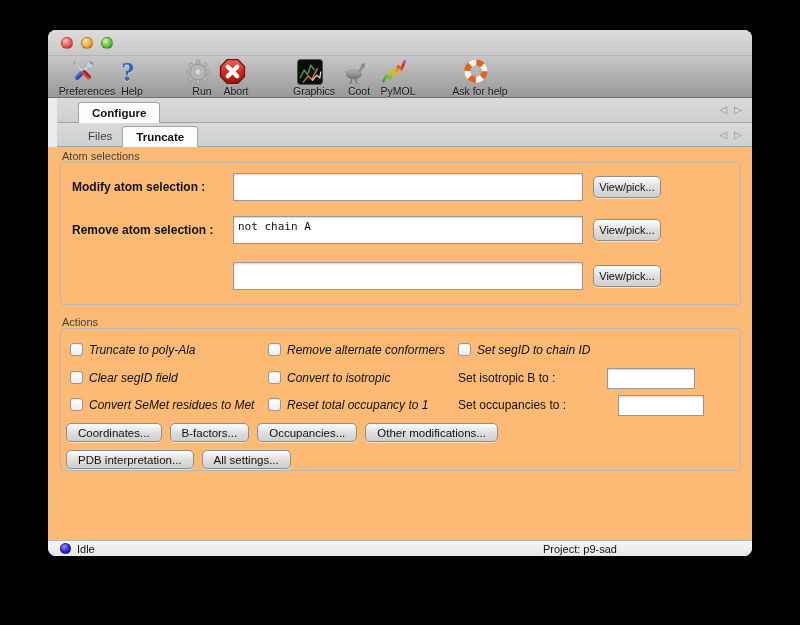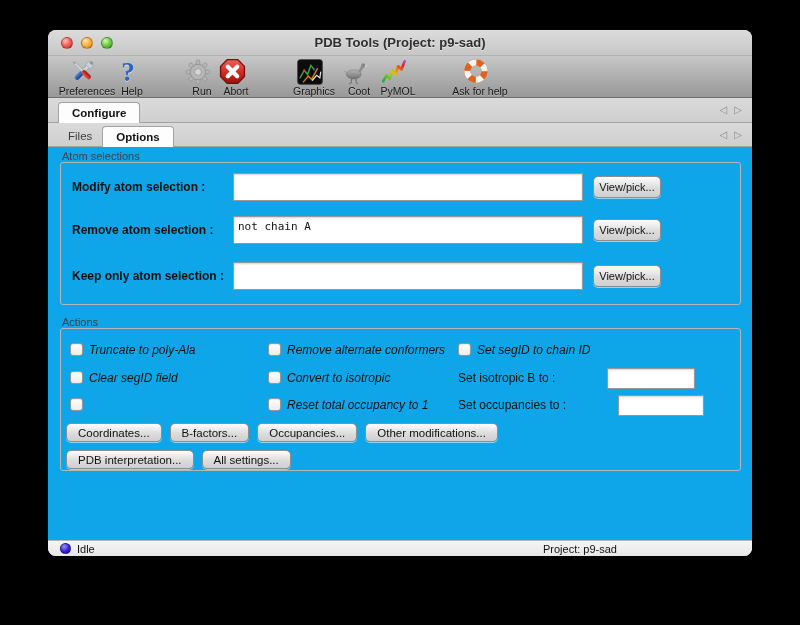--- a/index.html
+++ b/index.html
@@ -23,34 +23,34 @@
   .toolbar { position:relative; height:42px;
              background:linear-gradient(180deg,#c7c7c7,#989898);
              border-bottom:1px solid #6e6e6e; }
   .tb-item { position:absolute; top:1px; height:40px; display:flex; flex-direction:column;
              align-items:center; justify-content:flex-end; cursor:default; }
   .tb-icon { height:29px; display:flex; align-items:center; justify-content:center; }
   .tb-label { font-size:10.5px; color:#141414; line-height:11px; text-shadow:0 1px 0 rgba(255,255,255,.35); white-space:nowrap;margin-left:8px; }
   .qmark { font-size:27px; font-weight:bold; color:#2a64c5; line-height:26px;
            text-shadow:0 1px 1px rgba(255,255,255,.55); font-family:"Liberation Serif",serif; }
   
-  .tabrow { position:relative; display:flex; align-items:flex-end; padding-left:10px;
-            background:linear-gradient(180deg,#dadada,#cfcfcf); border-bottom:1px solid #a2a2a2; }
+  .tabrow { position:relative; display:flex; align-items:flex-end; padding-left:21px;
+            background:linear-gradient(180deg,#dadada,#cfcfcf); border-bottom:1px solid #a2a2a2;margin-left:9px; }
   .tabrow1 { height:25px; }
   .tabrow2 { height:24px; }
   .tab-active { position:relative; z-index:2; margin-bottom:-1px; height:21px;
                 background:#fdfdfd; border:1px solid #a2a2a2; border-bottom:none;
                 border-radius:4px 4px 0 0; padding:0 13px; display:flex; align-items:center;
                 font-size:11.5px; font-weight:bold; color:#111; }
   .tab-plain { height:21px; padding:0 10px; display:flex; align-items:center;
                font-size:11.5px; font-weight:500; color:#3d3d3d; }
   .tab-arrows { position:absolute; right:10px; top:0; bottom:0; display:flex; align-items:center; gap:7px; }
   .tab-arrow { font-size:10px; color:#8a8a8a; line-height:10px; }
   
-  .content { position:relative; height:393px; background:#0ea5e9; }
+  .content { position:relative; height:393px; background:#fdba74; }
   .group-label { position:absolute; font-size:11px; color:#3f3f3f; }
   .group-box { position:absolute; border:1px solid #b6b6b6; border-radius:3px; }
   .field-label { position:absolute; font-size:12px; font-weight:bold; color:#101010; white-space:nowrap; }
   .textfield { position:absolute; background:#fff; border:1px solid #989898;
                box-shadow:inset 0 1px 2px rgba(0,0,0,.18);
                font-family:"DejaVu Sans Mono", monospace; font-size:11px; color:#111;
                padding:3px 4px; overflow:hidden; white-space:pre; }
   .btn { display:inline-flex; align-items:center; justify-content:center;
          background:linear-gradient(180deg,#fefefe,#dcdcdc 55%,#cfcfcf);
          border:1px solid #8d8d8d; border-radius:5px; color:#111;
@@ -80,21 +80,20 @@
 <body>
 
 <div class="window">
 
   <div class="titlebar">
     <div class="lights">
       <span class="light red"></span>
       <span class="light yellow"></span>
       <span class="light green"></span>
     </div>
-    <span class="title">PDB Tools (Project: p9-sad)</span>
   </div>
 
   <div class="toolbar">
 
     <div class="tb-item" style="left:9px;width:52px;">
       <span class="tb-icon">
         <svg width="30" height="29" viewBox="0 0 34 34">
           <defs>
             <linearGradient id="redH" x1="0" y1="0" x2="1" y2="0">
               <stop offset="0" stop-color="#f0564a"></stop>
@@ -238,41 +237,40 @@
   <div class="tabrow tabrow1">
     <div class="tab-active">Configure</div>
     <div class="tab-arrows">
       <span class="tab-arrow">◁</span>
       <span class="tab-arrow">▷</span>
     </div>
   </div>
 
   <div class="tabrow tabrow2">
     <div class="tab-plain">Files</div>
-    <div class="tab-active">Options</div>
+    <div class="tab-active">Truncate</div>
     <div class="tab-arrows">
       <span class="tab-arrow">◁</span>
       <span class="tab-arrow">▷</span>
     </div>
   </div>
 
   <div class="content">
 
     <span class="group-label" style="left:14px;top:3px;">Atom selections</span>
     <div class="group-box" style="left:12px;top:15px;width:681px;height:143px;"></div>
 
     <span class="field-label" style="left:24px;top:33px;">Modify atom selection :</span>
     <div class="textfield" style="left:185px;top:26px;width:350px;height:28px;"></div>
     <button class="btn viewpick" style="left:545px;top:29px;">View/pick...</button>
 
     <span class="field-label" style="left:24px;top:76px;">Remove atom selection :</span>
     <div class="textfield" style="left:185px;top:69px;width:350px;height:28px;">not chain A</div>
     <button class="btn viewpick" style="left:545px;top:72px;">View/pick...</button>
 
-    <span class="field-label" style="left:24px;top:122px;">Keep only atom selection :</span>
     <div class="textfield" style="left:185px;top:115px;width:350px;height:28px;"></div>
     <button class="btn viewpick" style="left:545px;top:118px;">View/pick...</button>
 
     <span class="group-label" style="left:14px;top:169px;">Actions</span>
     <div class="group-box" style="left:12px;top:181px;width:681px;height:143px;"></div>
 
     <div class="ck-item" style="left:22px;top:195px;">
       <span class="ck-box"></span>
       <span class="ck-label">Truncate to poly-Ala</span>
     </div>
@@ -293,20 +291,21 @@
       <span class="ck-box"></span>
       <span class="ck-label">Convert to isotropic</span>
     </div>
     <div class="inline-input-row" style="left:410px;top:219px;">
       <span class="inline-label" style="margin-right:8px;">Set isotropic B to :</span>
       <input class="inline-input" style="width: 88px;" value="">
     </div>
 
     <div class="ck-item" style="left:22px;top:250px;">
       <span class="ck-box"></span>
+      <span class="ck-label">Convert SeMet residues to Met</span>
     </div>
     <div class="ck-item" style="left:220px;top:250px;">
       <span class="ck-box"></span>
       <span class="ck-label">Reset total occupancy to 1</span>
     </div>
     <div class="inline-input-row" style="left:410px;top:246px;">
       <span class="inline-label" style="margin-right:8px;">Set occupancies to :</span>
       <input class="inline-input" style="width: 86px;" value="">
     </div>
 

